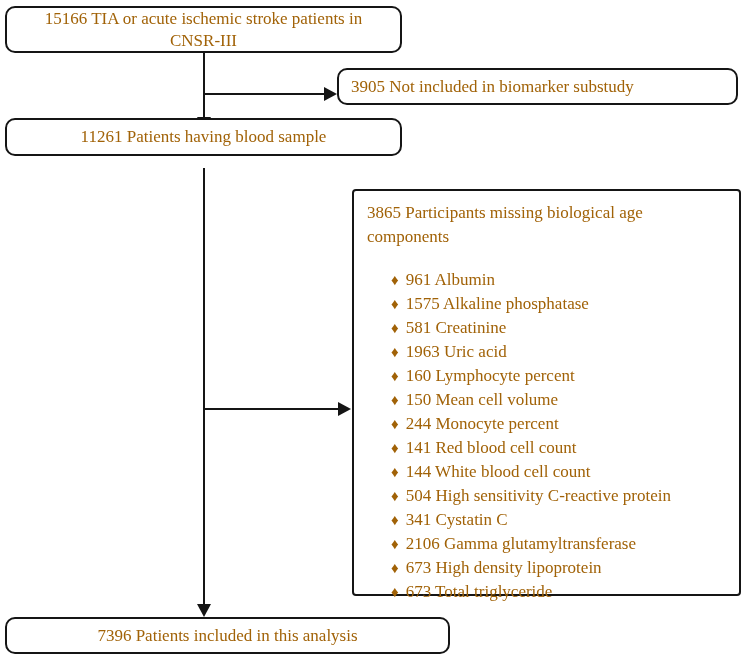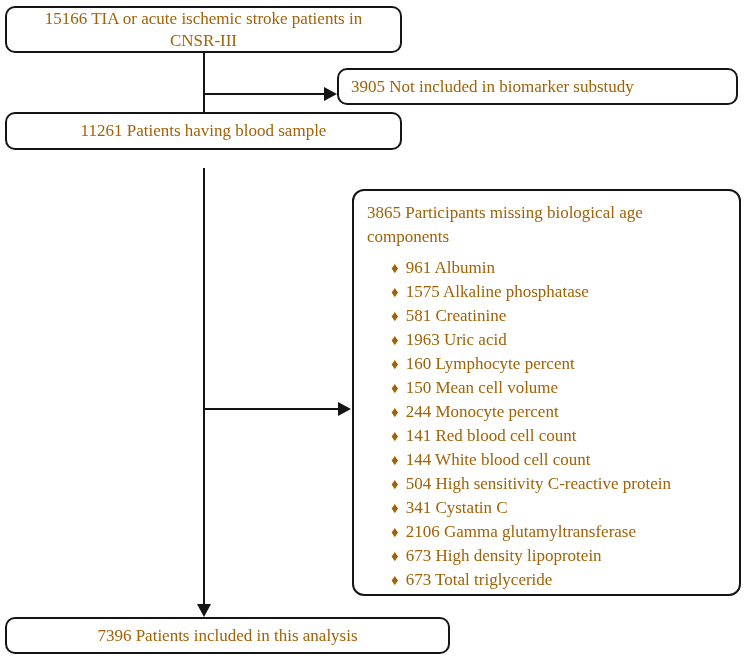--- a/index.html
+++ b/index.html
@@ -34,30 +34,30 @@
     padding: 2px 18px;
   }
   .box.leftalign {
     display: flex;
     align-items: center;
     justify-content: flex-start;
     text-align: left;
     padding: 2px 12px;
   }
   .box.bigbox {
-    border-radius: 12px;
+    border-radius: 4px;
     padding: 10px 12px 8px 13px;
     line-height: 24px;
   }
   .bigbox .heading {
     font-size: 17px;
     line-height: 24px;
   }
   .bigbox .list {
-    margin-top: 7px;
+    margin-top: 19px;
     margin-left: 24px;
   }
   .bigbox .li {
     font-size: 17px;
     line-height: 24px;
     white-space: nowrap;
   }
   .bigbox .bullet {
     display: inline-block;
     margin-right: 7px;
@@ -96,21 +96,21 @@
   <div class="line" style="left:203px; top:53px; width:2px; height:66px;"></div>
   <div class="arrowhead-down" style="left:197px; top:117px;"></div>
 
   <div class="line" style="left:204px; top:93px; width:122px; height:2px;"></div>
   <div class="arrowhead-right" style="left:324px; top:87px;"></div>
 
   <div class="box leftalign" style="left:337px; top:68px; width:401px; height:37px;">
     <span>3905 Not included in biomarker substudy</span>
   </div>
 
-  <div class="box center" style="left:5px; top:112px; width:397px; height:38px;">
+  <div class="box center" style="left:5px; top:118px; width:397px; height:38px;">
     <span>11261 Patients having blood sample</span>
   </div>
 
   <div class="line" style="left:203px; top:168px; width:2px; height:437px;"></div>
   <div class="arrowhead-down" style="left:197px; top:604px;"></div>
 
   <div class="line" style="left:204px; top:408px; width:134px; height:2px;"></div>
   <div class="arrowhead-right" style="left:338px; top:402px;"></div>
 
   <div class="box bigbox" style="left:352px; top:189px; width:389px; height:407px;">

